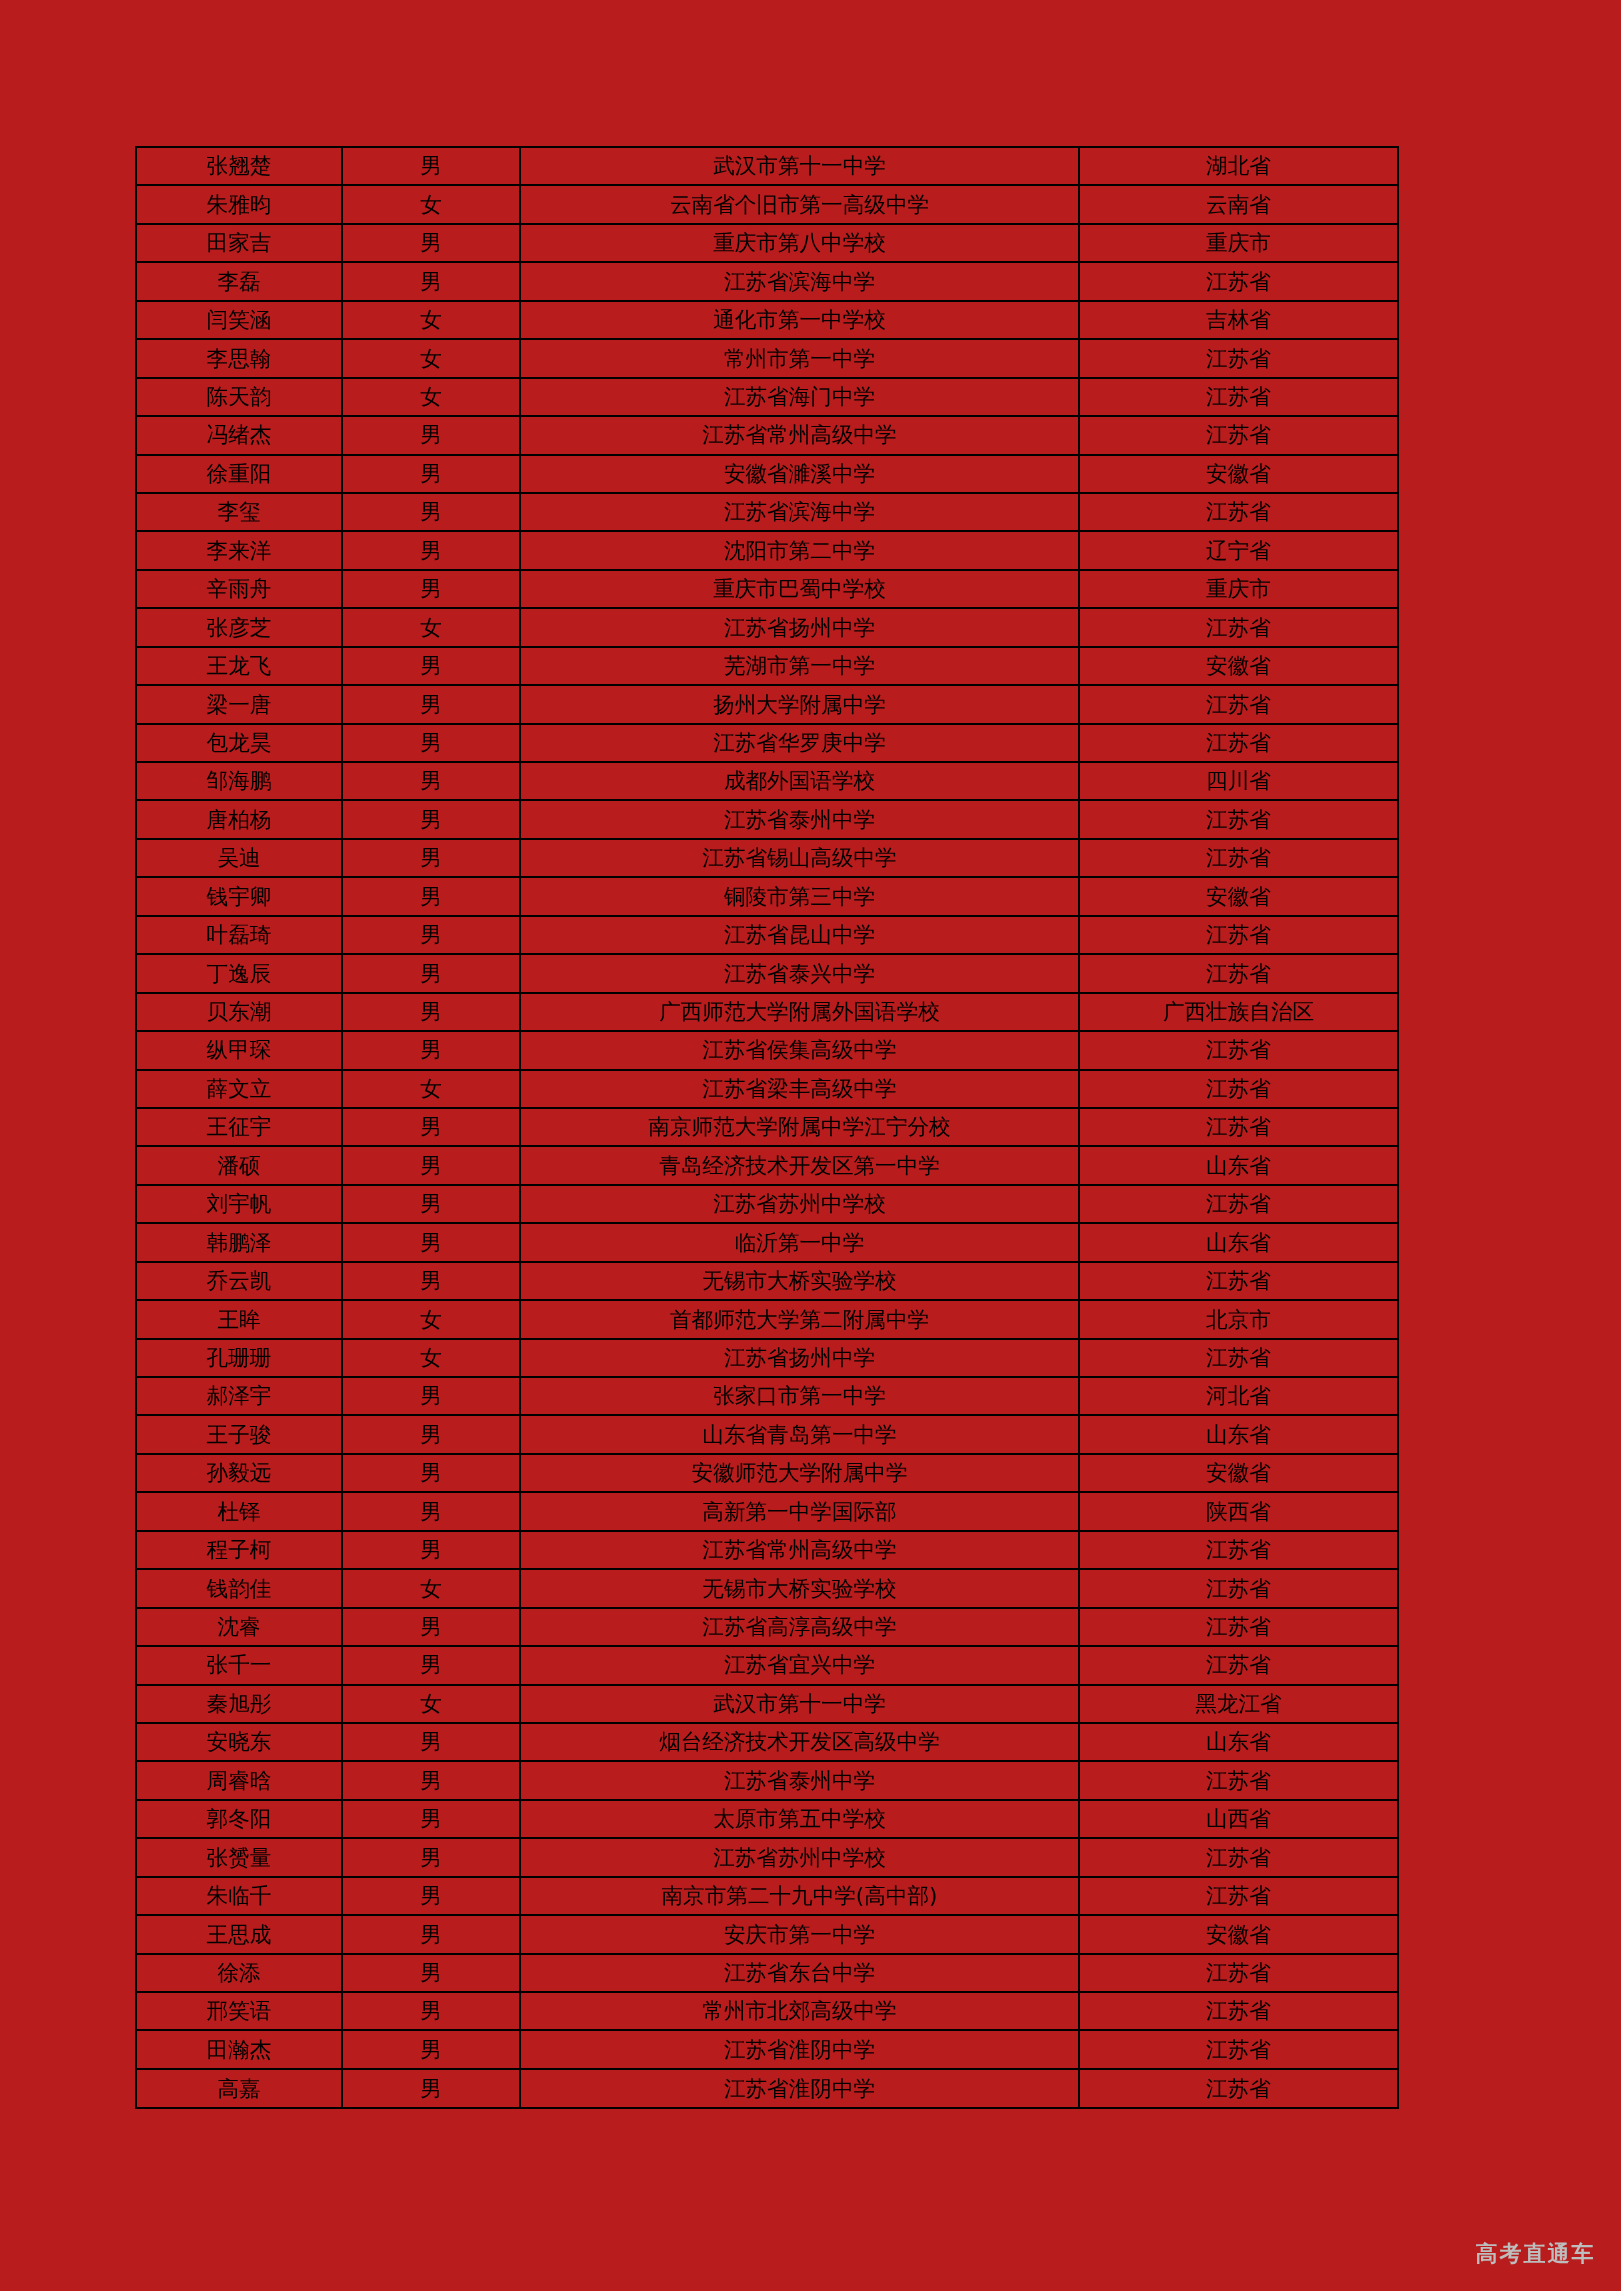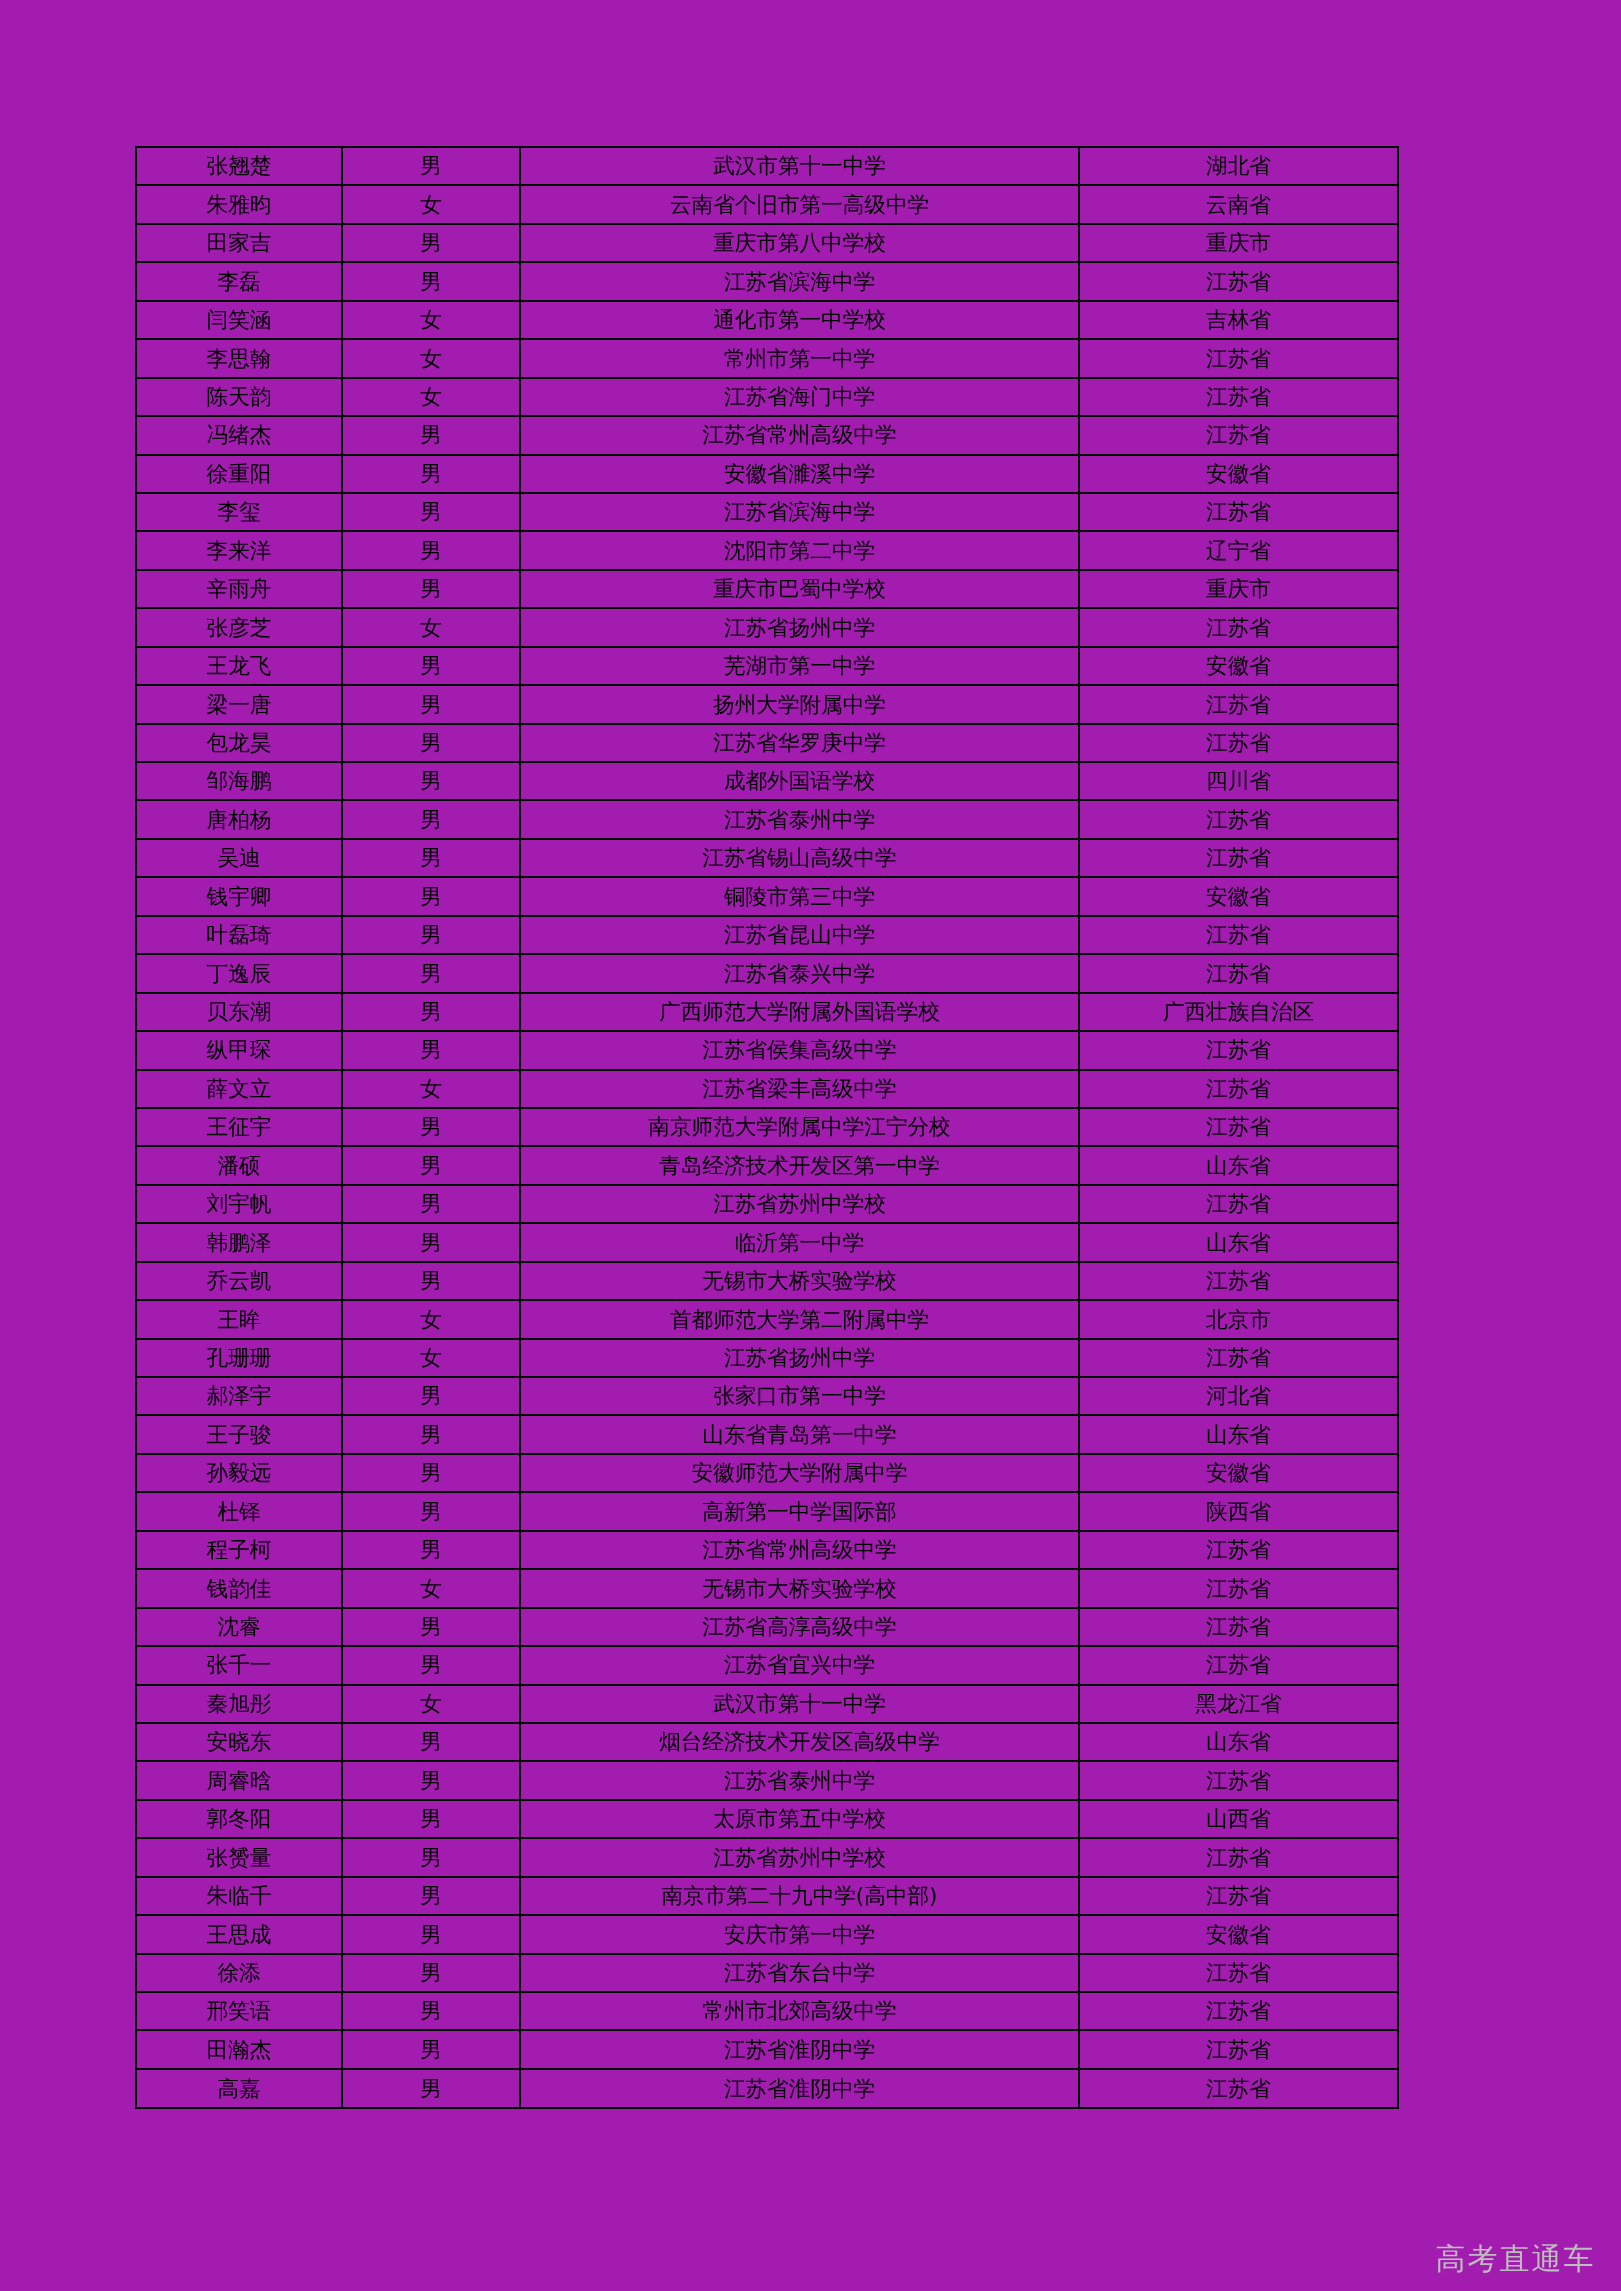--- a/index.html
+++ b/index.html
@@ -4,21 +4,21 @@
 <style>
   html, body {
     margin: 0;
     padding: 0;
     background: #ffffff;
   }
   .page {
     position: relative;
     width: 1621px;
     height: 2292px;
-    background: #a21caf;
+    background: #b91c1c;
     font-family: "DejaVu Sans", "Liberation Sans", sans-serif;
     overflow: hidden;
   }
   table.student-table {
     position: absolute;
     left: 135px;
     top: 146px;
     width: 1261px;
     height: 1963px;
     border-collapse: collapse;
@@ -32,23 +32,24 @@
     font-size: 21.6px;
     line-height: 1;
     color: #000000;
     white-space: nowrap;
     overflow: hidden;
   }
   .watermark {
     position: absolute;
     top: 2239px;
     right: 25.5px;
-    font-size: 30px;
+    font-size: 22px;
     letter-spacing: 2px;
     color: #bdbdbd;
+    font-weight: bold;
   }
 </style>
 </head>
 <body>
 
 <div class="page">
 
   <table class="student-table">
     <colgroup>
       <col style="width:206px">

